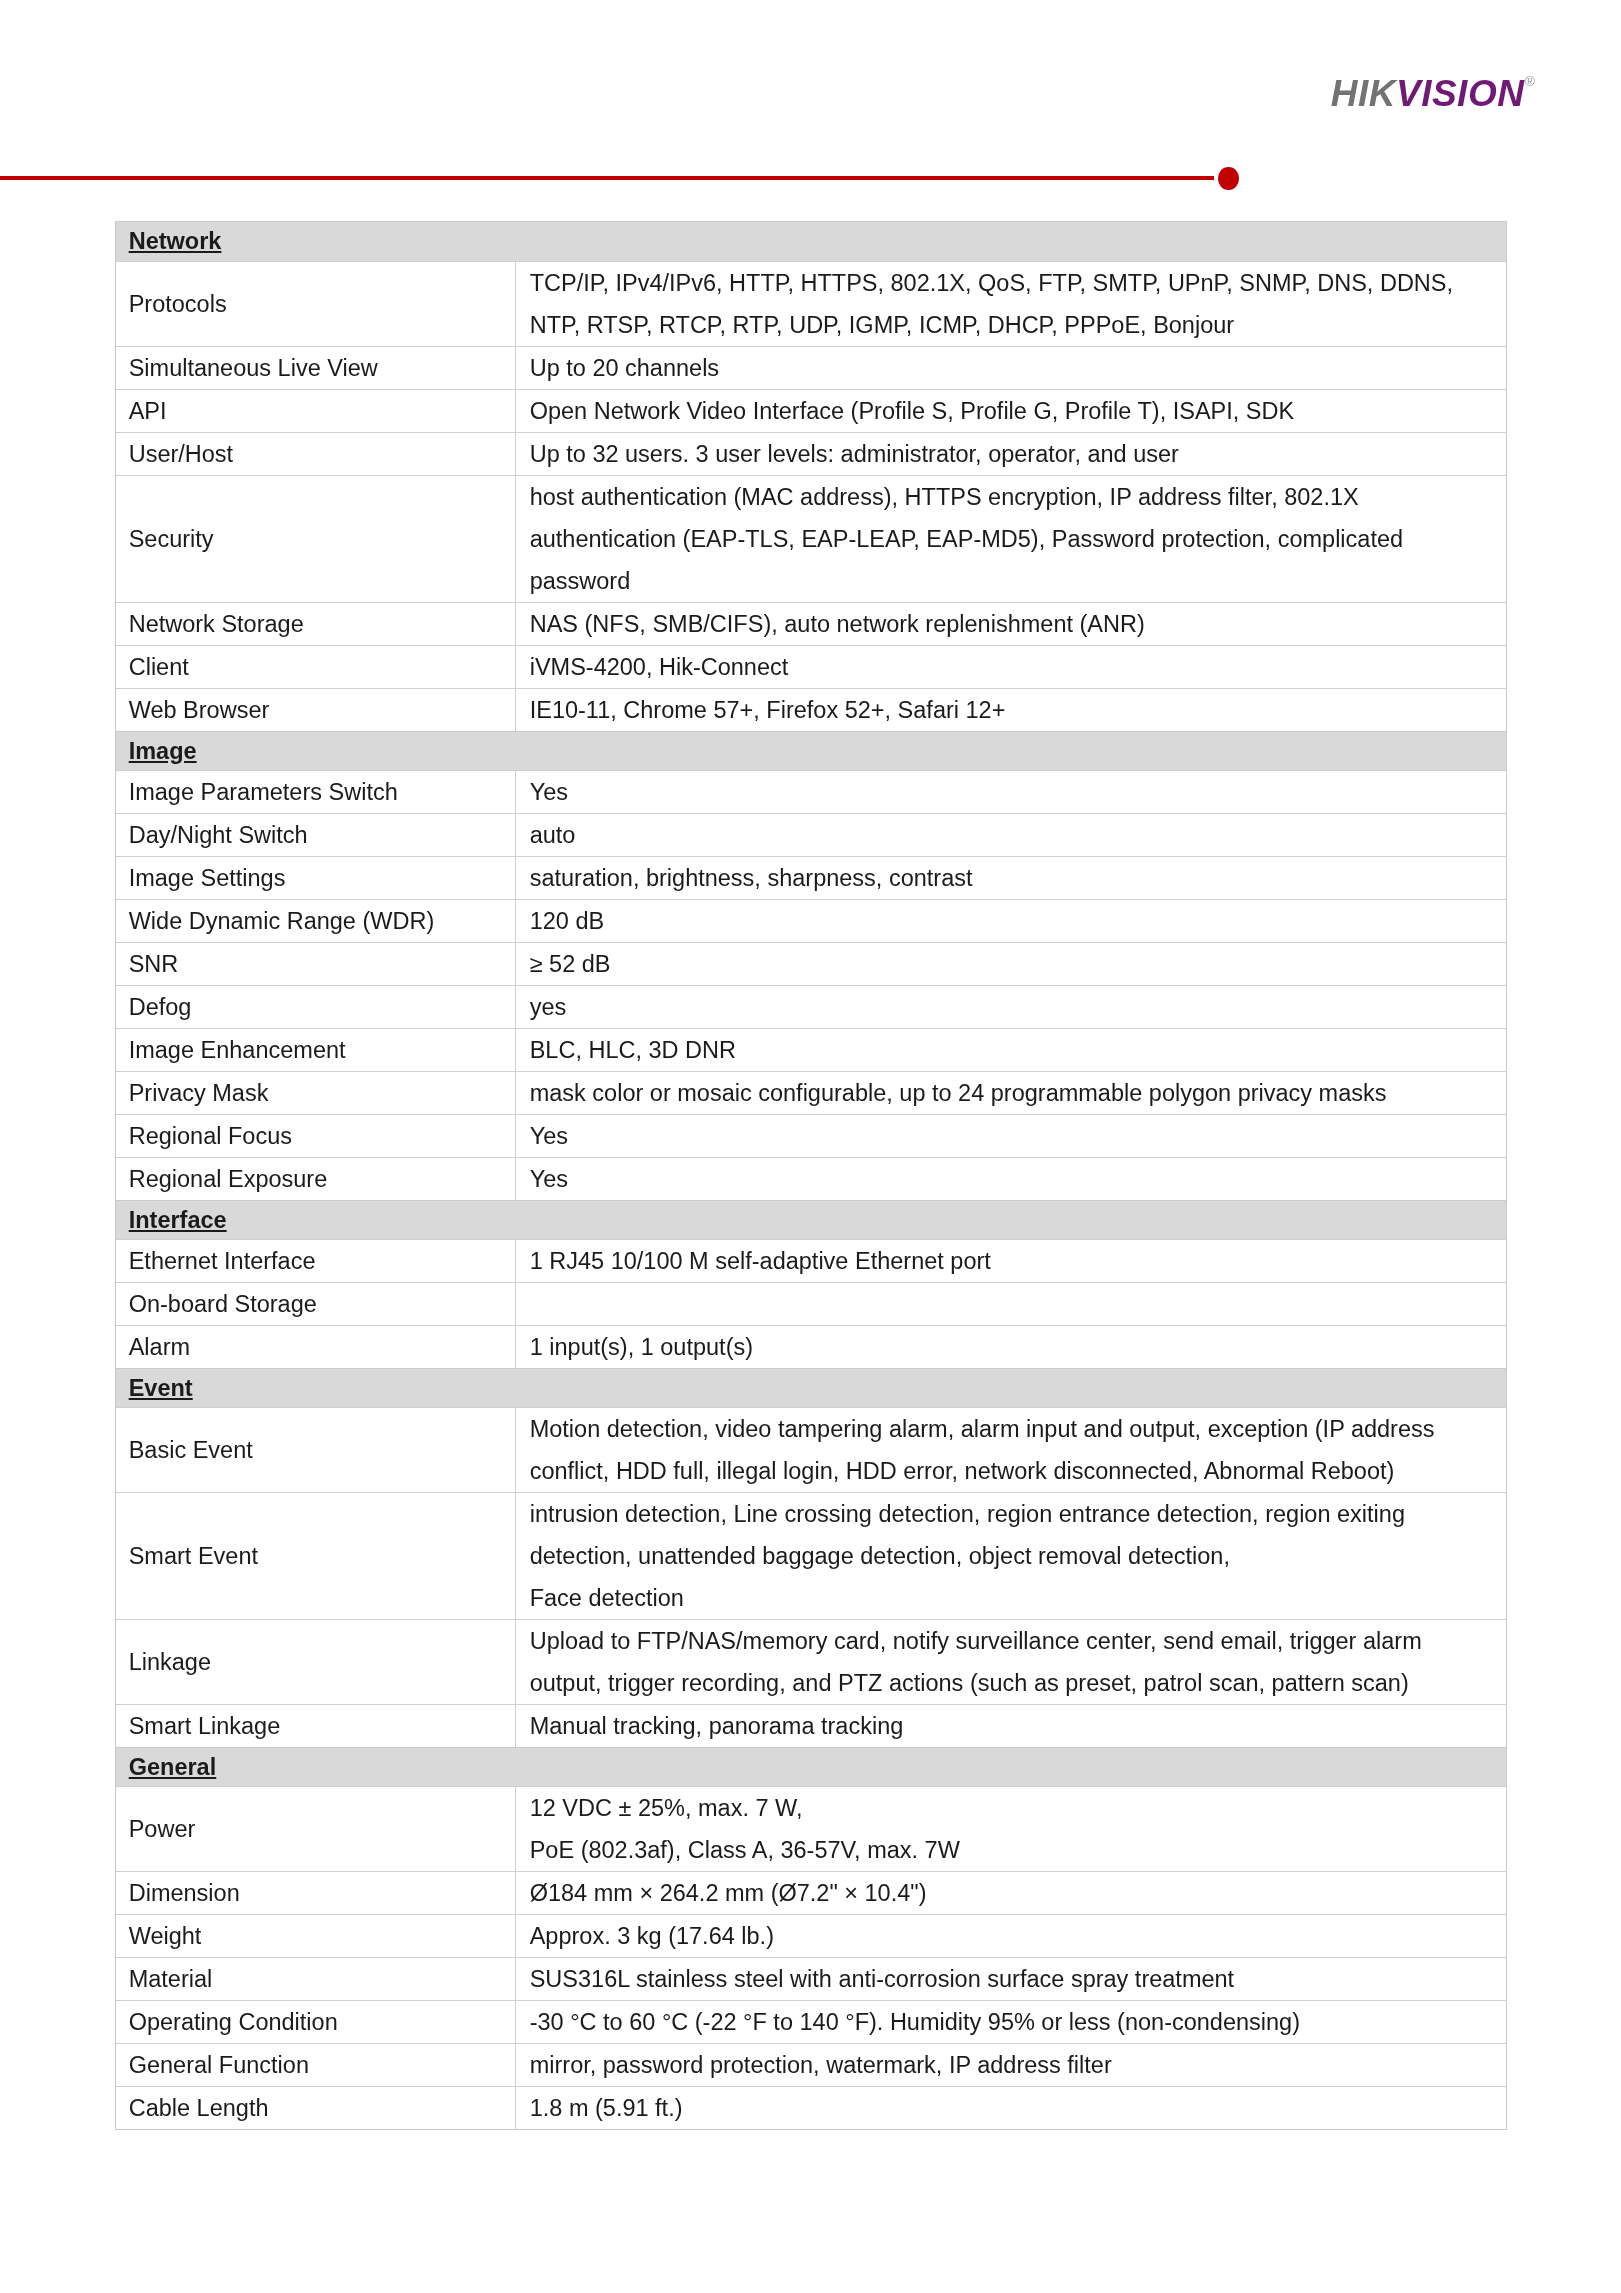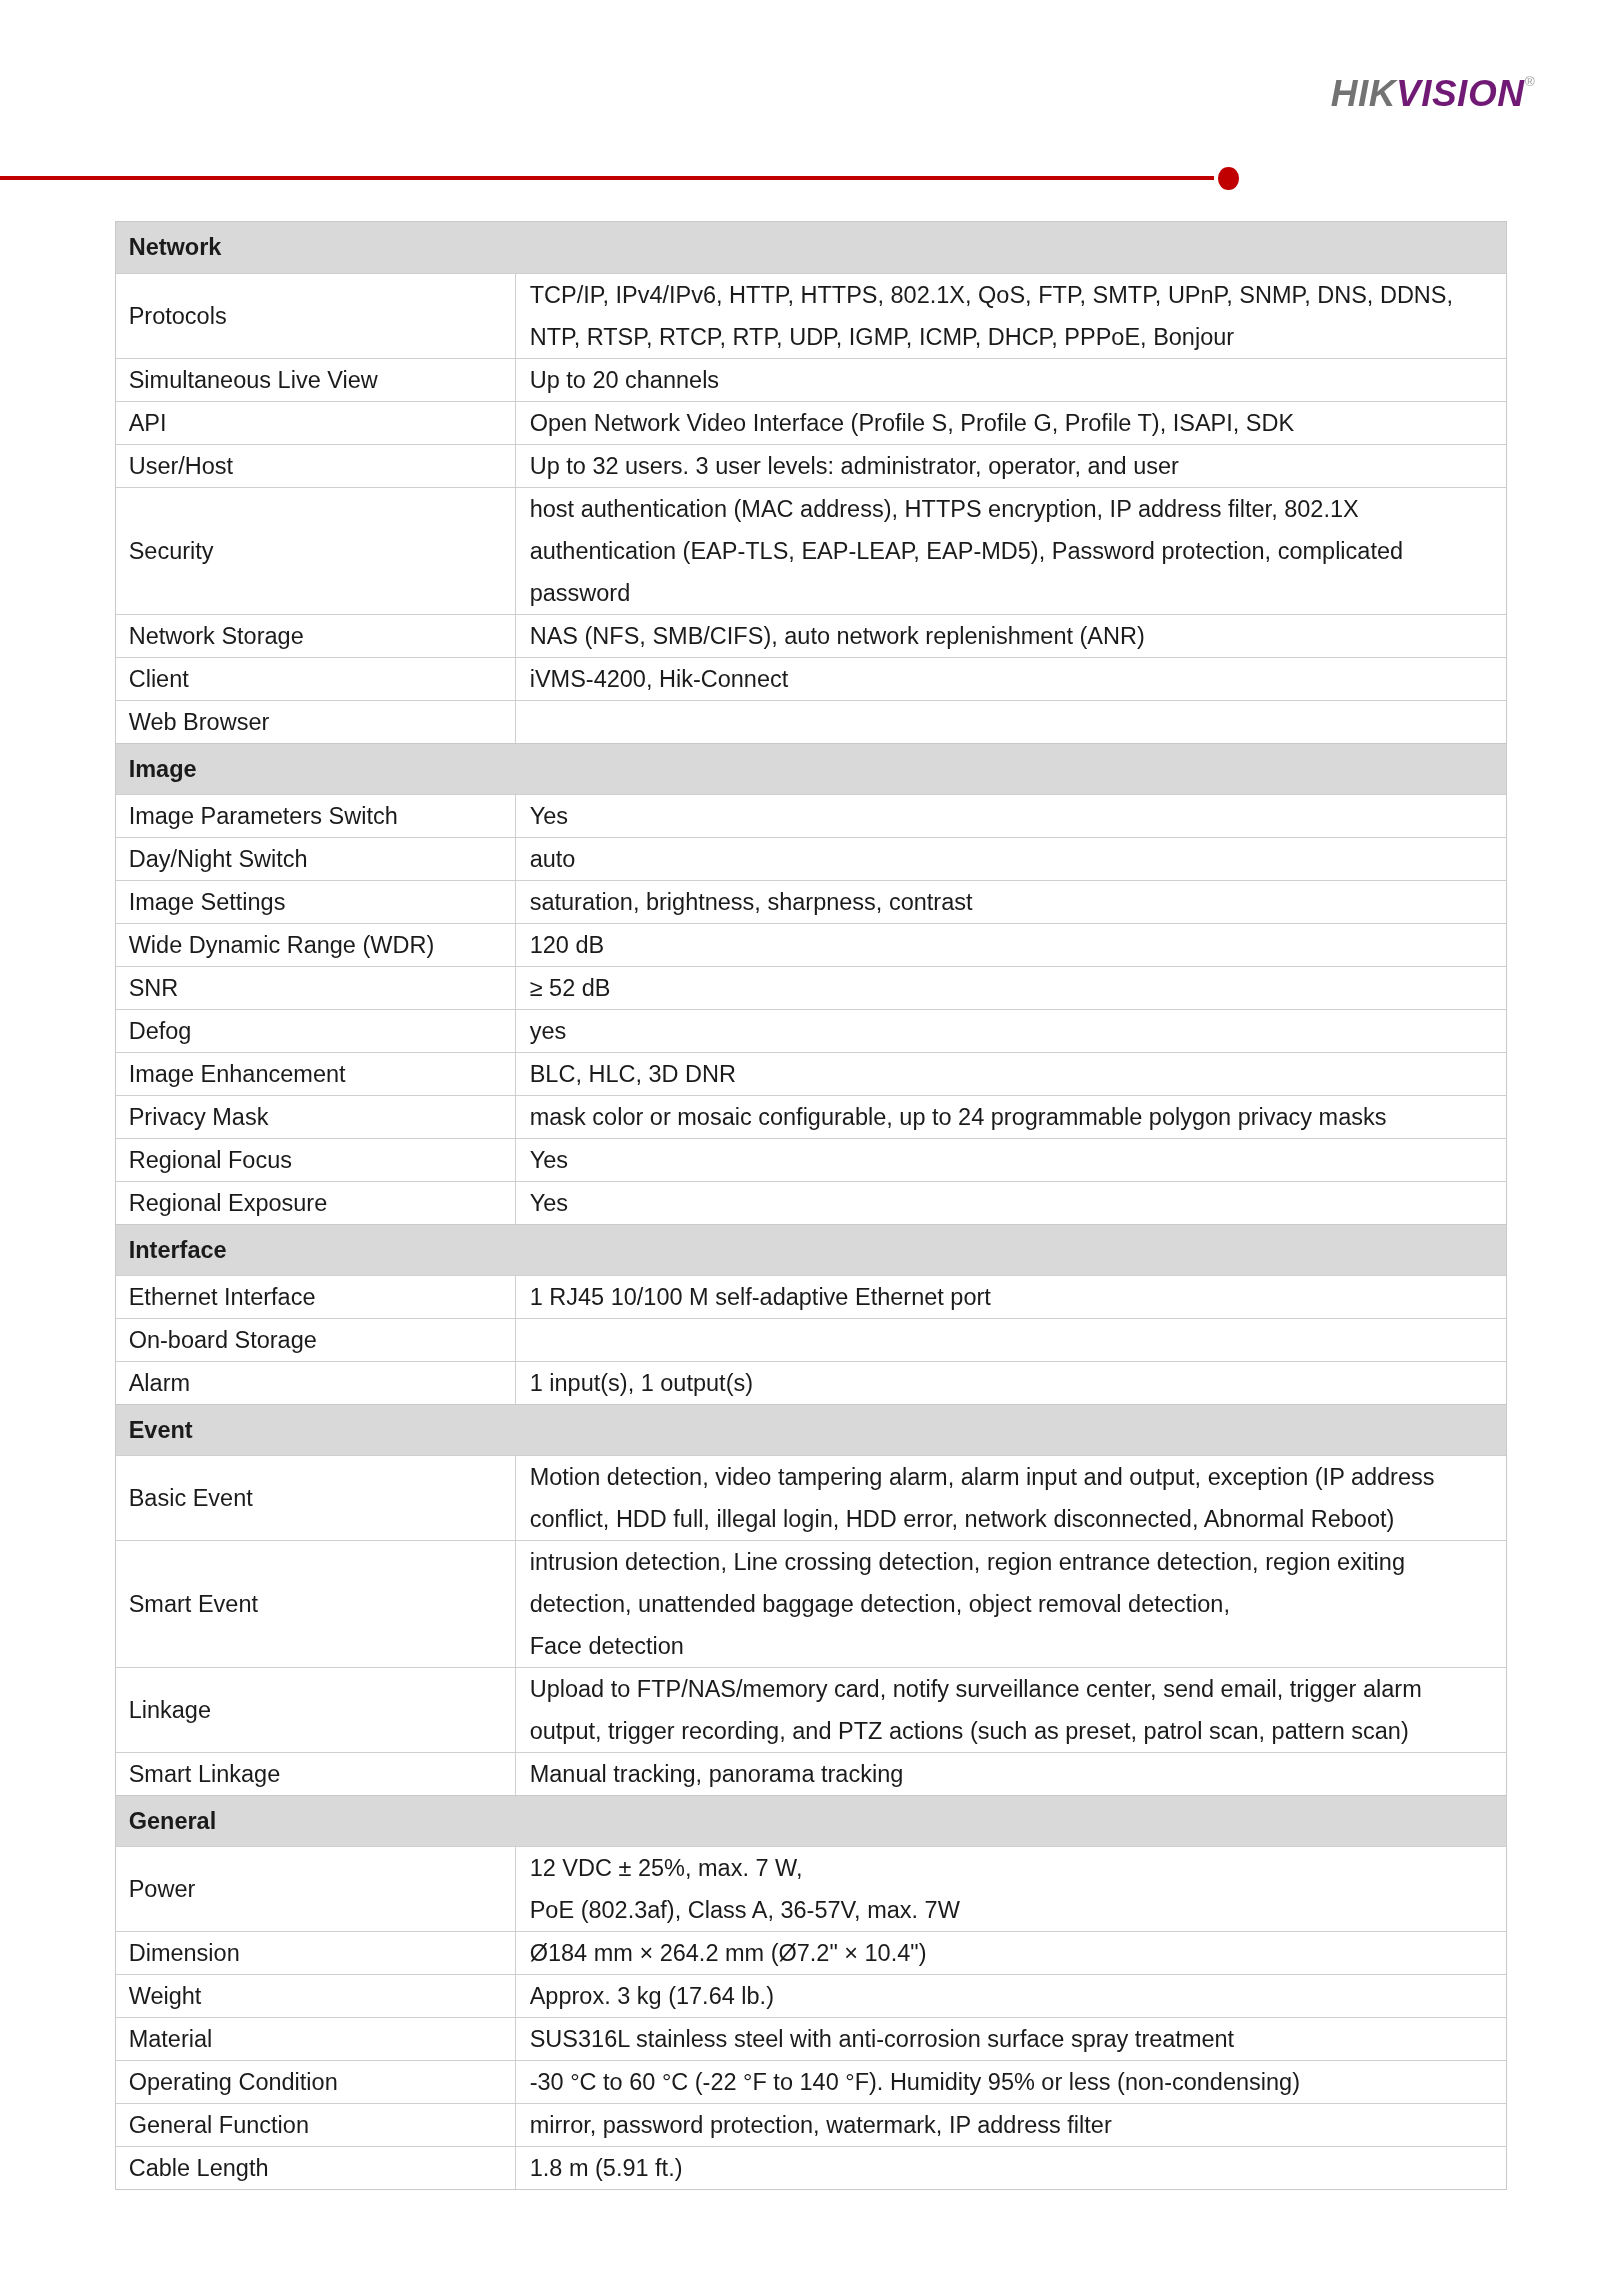--- a/index.html
+++ b/index.html
@@ -53,27 +53,28 @@
     position: absolute;
     top: 221px;
     left: 115px;
     width: 1392px;
     box-sizing: border-box;
     border: 1.5px solid #c9c9c9;
     font-size: 23.5px;
   }
   .section-header {
     box-sizing: border-box;
-    height: 51px;
+    height: 39px;
     background: #d9d9d9;
     display: flex;
     align-items: center;
     padding: 0 7.8px 0 12.7px;
     font-weight: bold;
     border-top: 1.5px solid #c9c9c9;
+    text-decoration: underline;
   }
   .section-header:first-child { border-top: none; }
   .spec-row {
     display: flex;
     min-height: 41px;
     border-top: 1.5px solid #cfcfcf;
   }
   .cell-label {
     flex: 0 0 400px;
     box-sizing: border-box;
@@ -162,20 +163,23 @@
           <span class="cell-text">Client</span>
         </div>
         <div class="cell-value">
           <span class="cell-text">iVMS-4200, Hik-Connect</span>
         </div>
       </div>
       <div class="spec-row">
         <div class="cell-label">
           <span class="cell-text">Web Browser</span>
         </div>
+        <div class="cell-value">
+          <span class="cell-text">IE10-11, Chrome 57+, Firefox 52+, Safari 12+</span>
+        </div>
       </div>
       <div class="section-header">Image</div>
       <div class="spec-row">
         <div class="cell-label">
           <span class="cell-text">Image Parameters Switch</span>
         </div>
         <div class="cell-value">
           <span class="cell-text">Yes</span>
         </div>
       </div>

